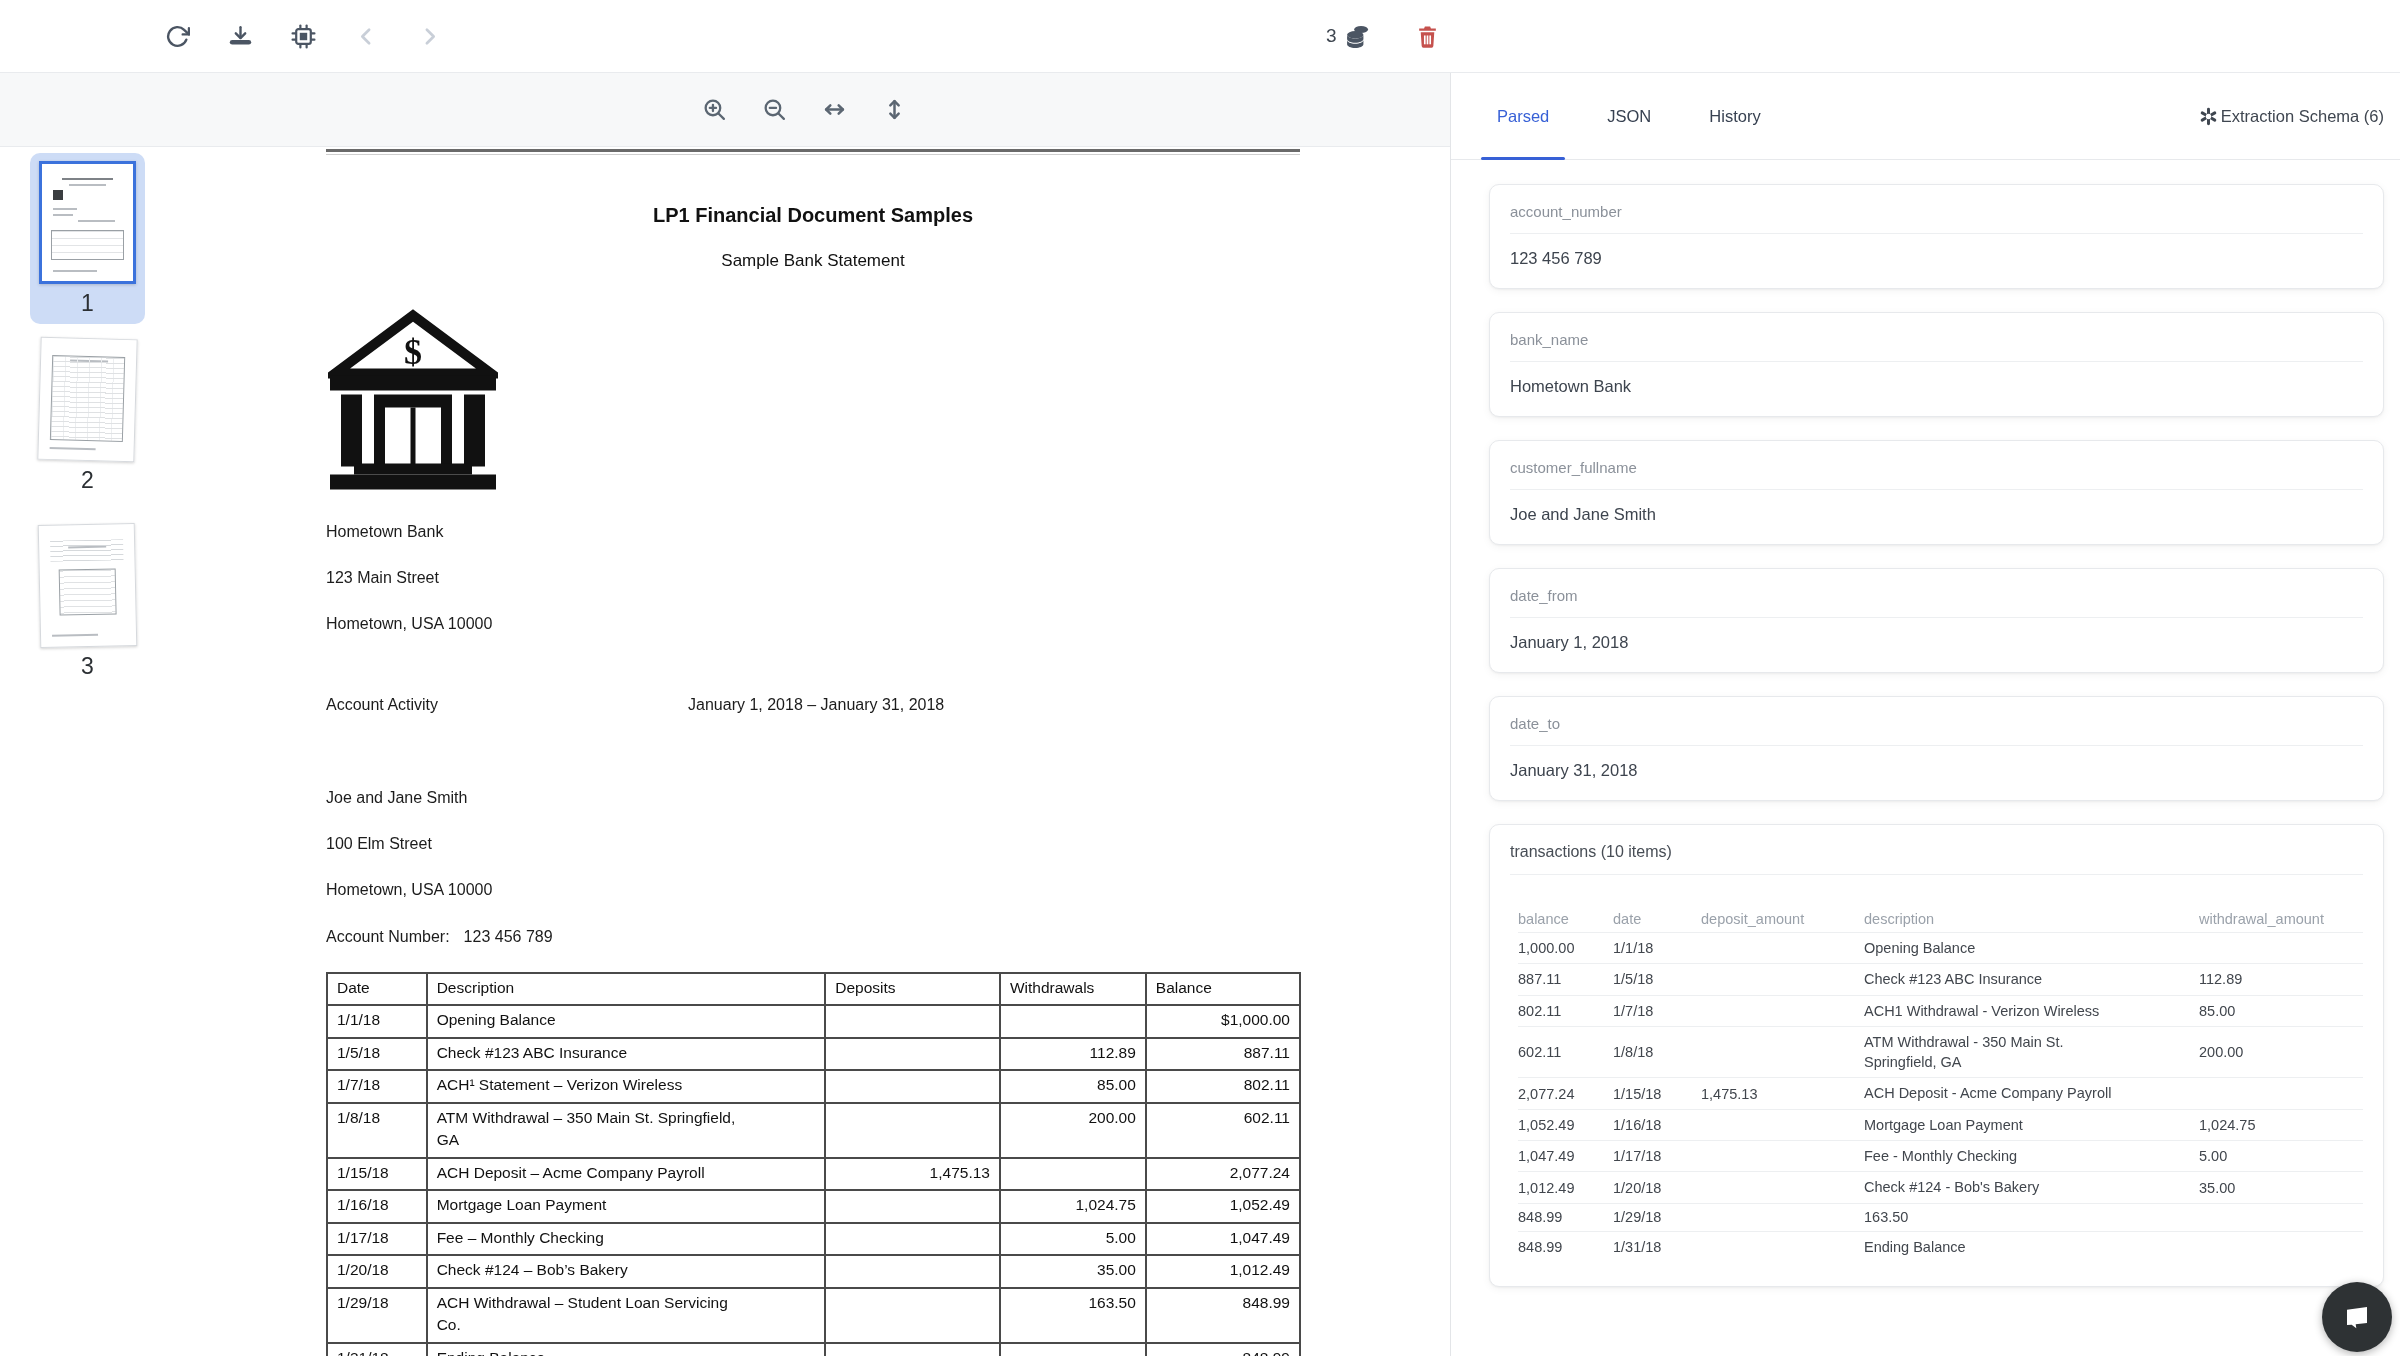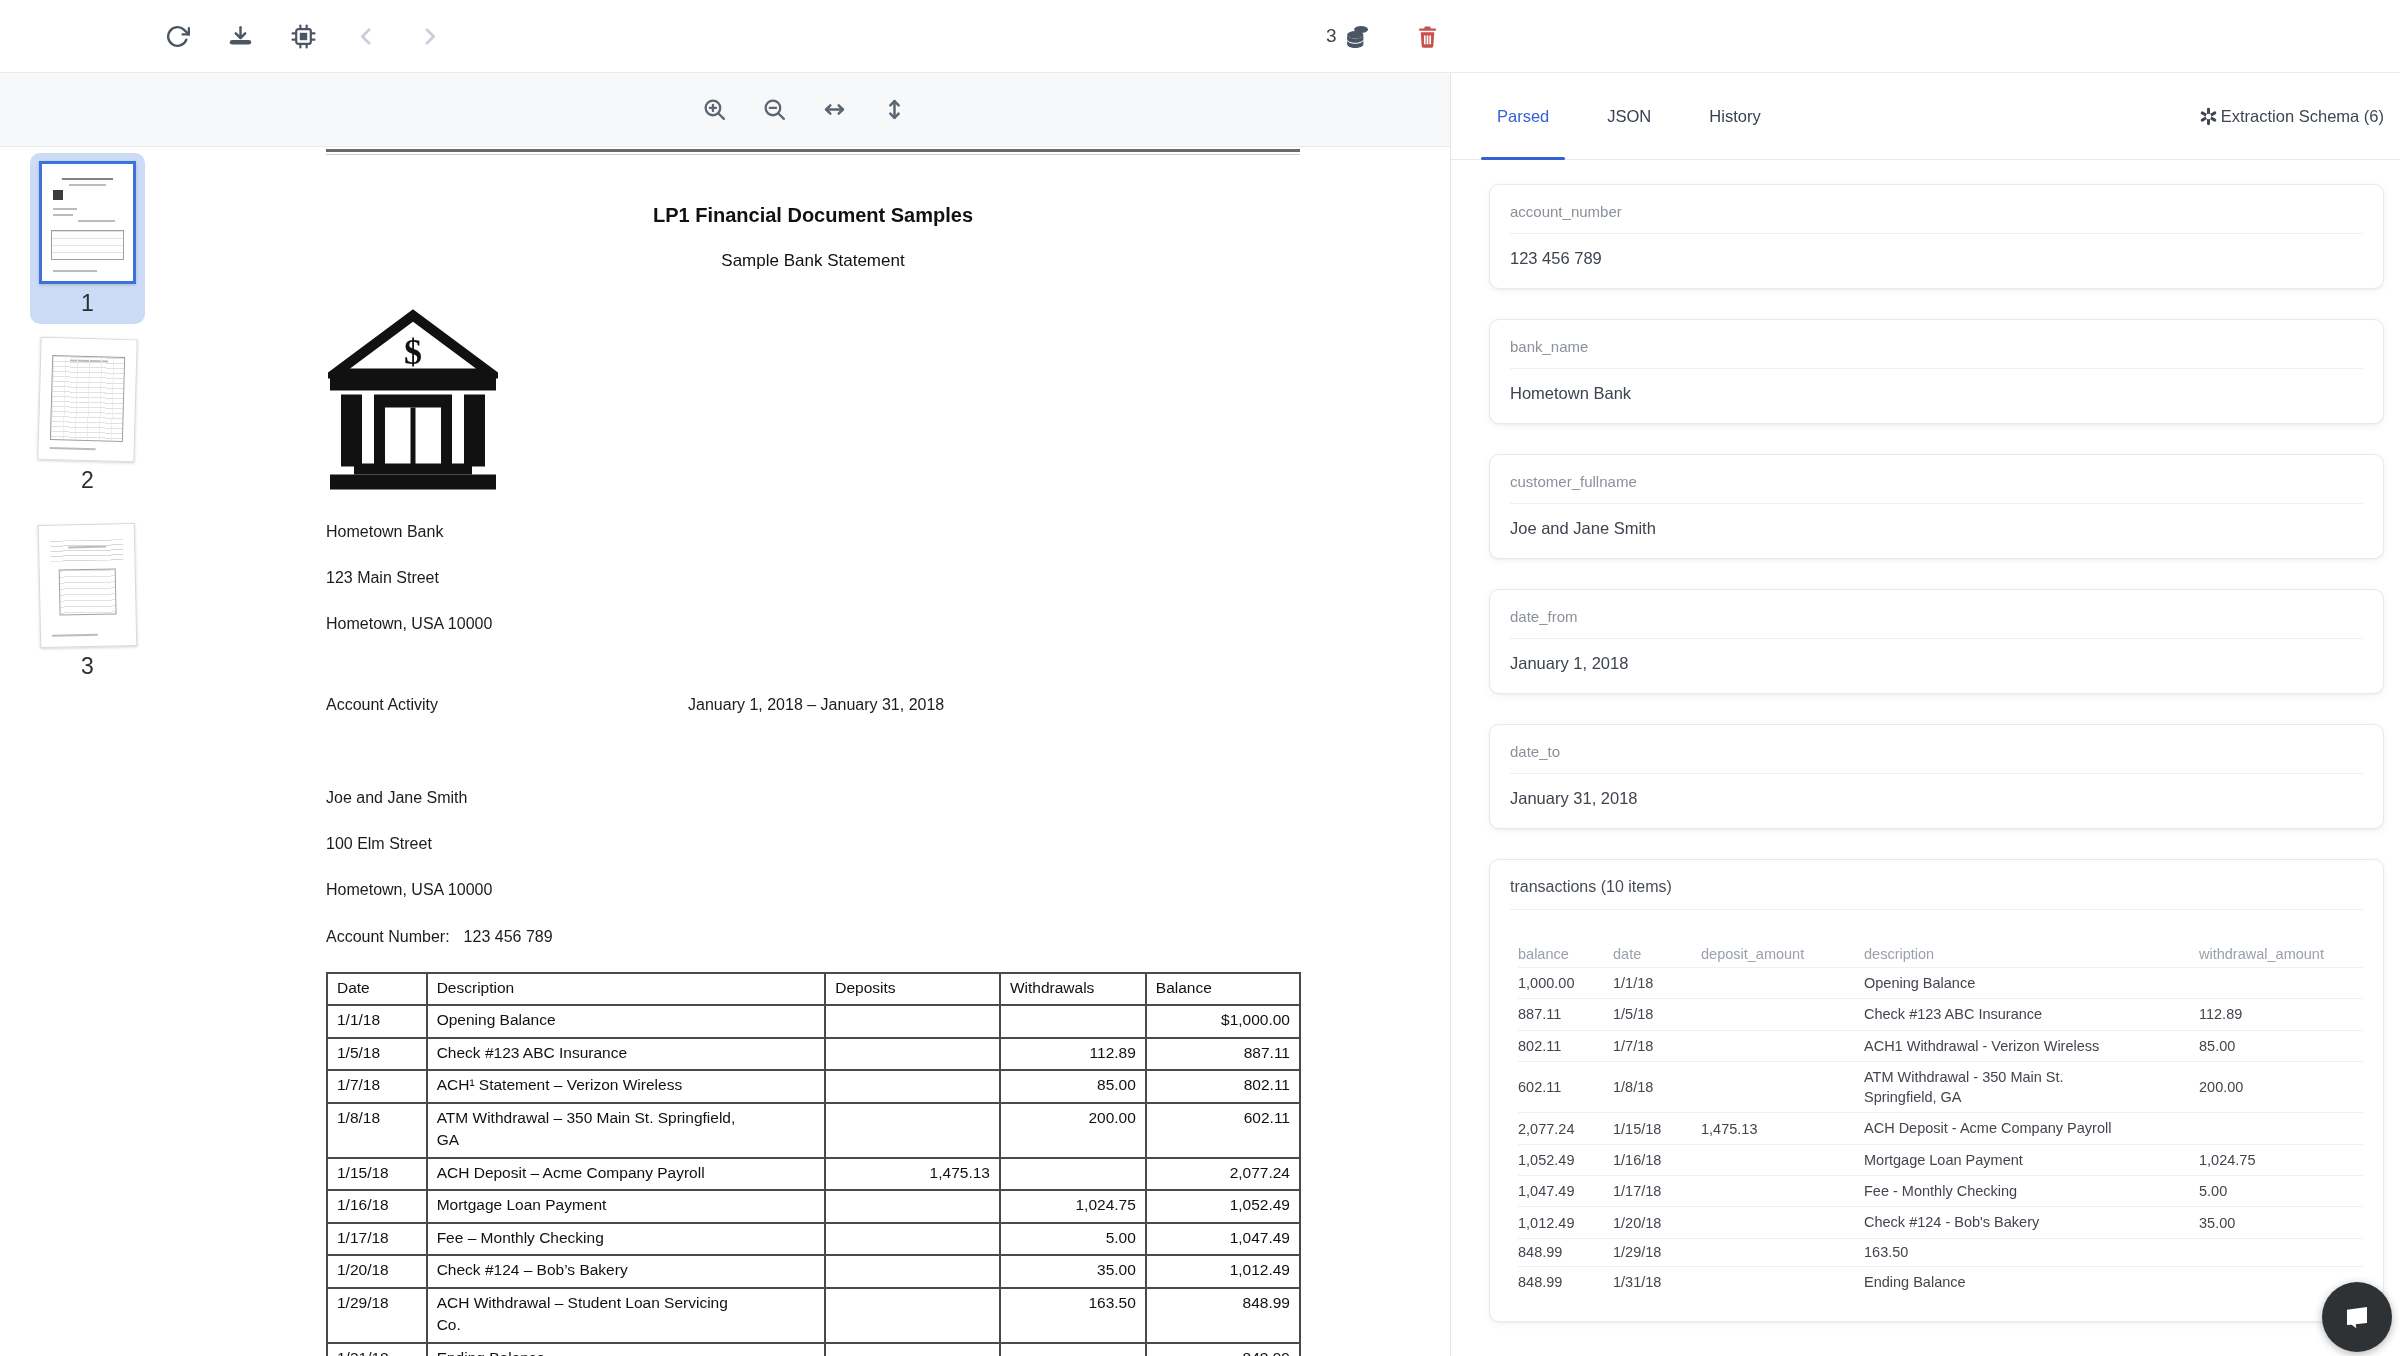--- a/index.html
+++ b/index.html
@@ -89,21 +89,21 @@
   
   .panel{flex:1; border-left:1px solid #e3e5e8; display:flex; flex-direction:column; min-height:0; background:#fff;}
   .panel-tabs{height:87px; flex:0 0 87px; border-bottom:1px solid var(--border); display:flex; align-items:stretch; position:relative; padding-left:30px;}
   .tab{background:none; border:none; cursor:pointer; font-size:16.5px; color:#374151; padding:0 16px; margin-right:26px; position:relative; font-family:inherit;}
   .tab.active{color:var(--blue);text-align:center;}
   .tab.active::after{content:""; position:absolute; left:0; right:0; bottom:-1px; height:3px; background:var(--blue); border-radius:2px;}
   .schema-btn{position:absolute; right:16px; top:0; height:100%; display:flex; align-items:center; gap:2px; background:none; border:none; cursor:pointer; font-size:16.5px; color:#3f4650; font-family:inherit;}
   .schema-btn svg{width:21px; height:21px; color:#3f4650;}
   .panel-scroll{flex:1; overflow:hidden; padding:24px 16px 0 38px;}
 
-  .card{border:1px solid var(--border); border-radius:10px; padding:18px 20px 20px; margin-bottom:30px;
+  .card{border:1px solid var(--border); border-radius:10px; padding:18px 20px 20px; margin-bottom:23px;
     box-shadow:0 1px 2px rgba(0,0,0,.04), 0 2px 8px rgba(0,0,0,.05); background:#fff;}
   .card-label{font-size:15px; color:var(--label); padding-bottom:13px; border-bottom:1px solid var(--hairline);}
   .card-value{font-size:16.5px; color:var(--value); padding-top:15px;}
 
   .tx-title{font-size:16px; color:#474d55; padding-bottom:13px; border-bottom:1px solid var(--hairline);}
   .tx-table{margin-top:30px; padding:0 0 4px 8px; font-size:14.5px;}
   .tx-row{display:flex; align-items:center; border-bottom:1px solid var(--hairline); padding:5px 0; min-height:28px; color:#41464d;}
   .tx-row.head{color:var(--th); border-bottom:1px solid var(--hairline);}
   .tx-row:last-child{border-bottom:none;}
   .tc{flex:0 0 auto; padding-right:8px;}

